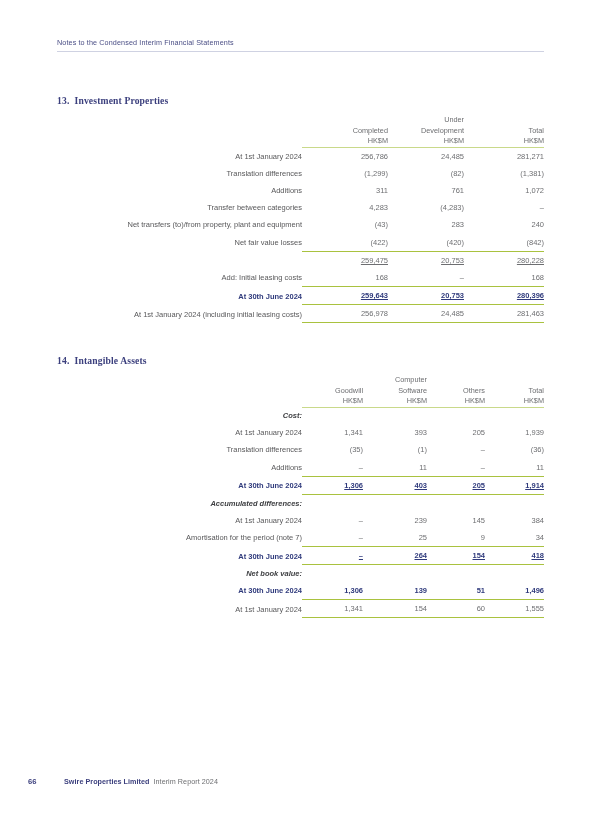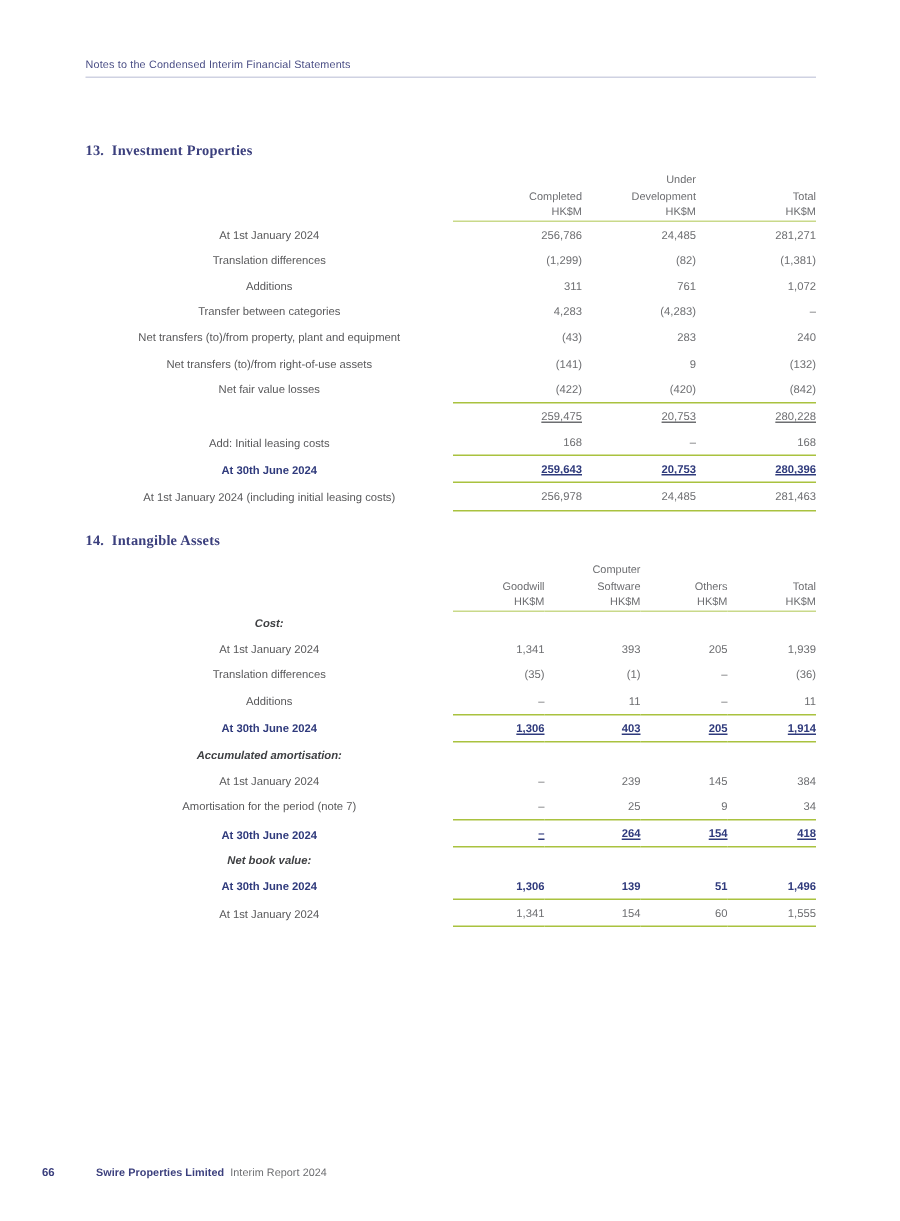--- a/index.html
+++ b/index.html
@@ -78,21 +78,21 @@
     font-size: 7.5px;
     line-height: 9px;
     padding-top: 4.1px;
     padding-bottom: 4.1px;
     color: #58585a;
   }
   tr.row td.num {
     text-align: right;
     color: #6d6e71;
   }
-  tr.row td.lbl { text-align: center; }
+  tr.row td.lbl { text-align: right; }
 
   
   tr.row.total td { color: #2f3a7c; font-weight: bold; }
   tr.row.total td.num { color: #2f3a7c; font-weight: bold; }
 
   
   tr.row.caption td.lbl {
     font-style: italic;
     font-weight: bold;
     color: #3f4043;
@@ -186,26 +186,20 @@
           <td class="lbl">Transfer between categories</td>
           <td class="num">4,283</td>
           <td class="num">(4,283)</td>
           <td class="num">–</td>
         </tr>
         <tr class="row">
           <td class="lbl">Net transfers (to)/from property, plant and equipment</td>
           <td class="num">(43)</td>
           <td class="num">283</td>
           <td class="num">240</td>
-        </tr>
-        <tr class="row">
-          <td class="lbl">Net transfers (to)/from right-of-use assets</td>
-          <td class="num">(141)</td>
-          <td class="num">9</td>
-          <td class="num">(132)</td>
         </tr>
         <tr class="row">
           <td class="lbl">Net fair value losses</td>
           <td class="num">(422)</td>
           <td class="num">(420)</td>
           <td class="num">(842)</td>
         </tr>
 
         <tr class="row">
           <td class="lbl"></td>
@@ -293,21 +287,21 @@
         </tr>
         <tr class="row total">
           <td class="lbl">At 30th June 2024</td>
           <td class="num rule-top rule-bot">1,306</td>
           <td class="num rule-top rule-bot">403</td>
           <td class="num rule-top rule-bot">205</td>
           <td class="num rule-top rule-bot">1,914</td>
         </tr>
 
         <tr class="row caption">
-          <td class="lbl">Accumulated amortisation:</td>
+          <td class="lbl">Accumulated differences:</td>
           <td class="num"></td>
           <td class="num"></td>
           <td class="num"></td>
           <td class="num"></td>
         </tr>
         <tr class="row">
           <td class="lbl">At 1st January 2024</td>
           <td class="num">–</td>
           <td class="num">239</td>
           <td class="num">145</td>

